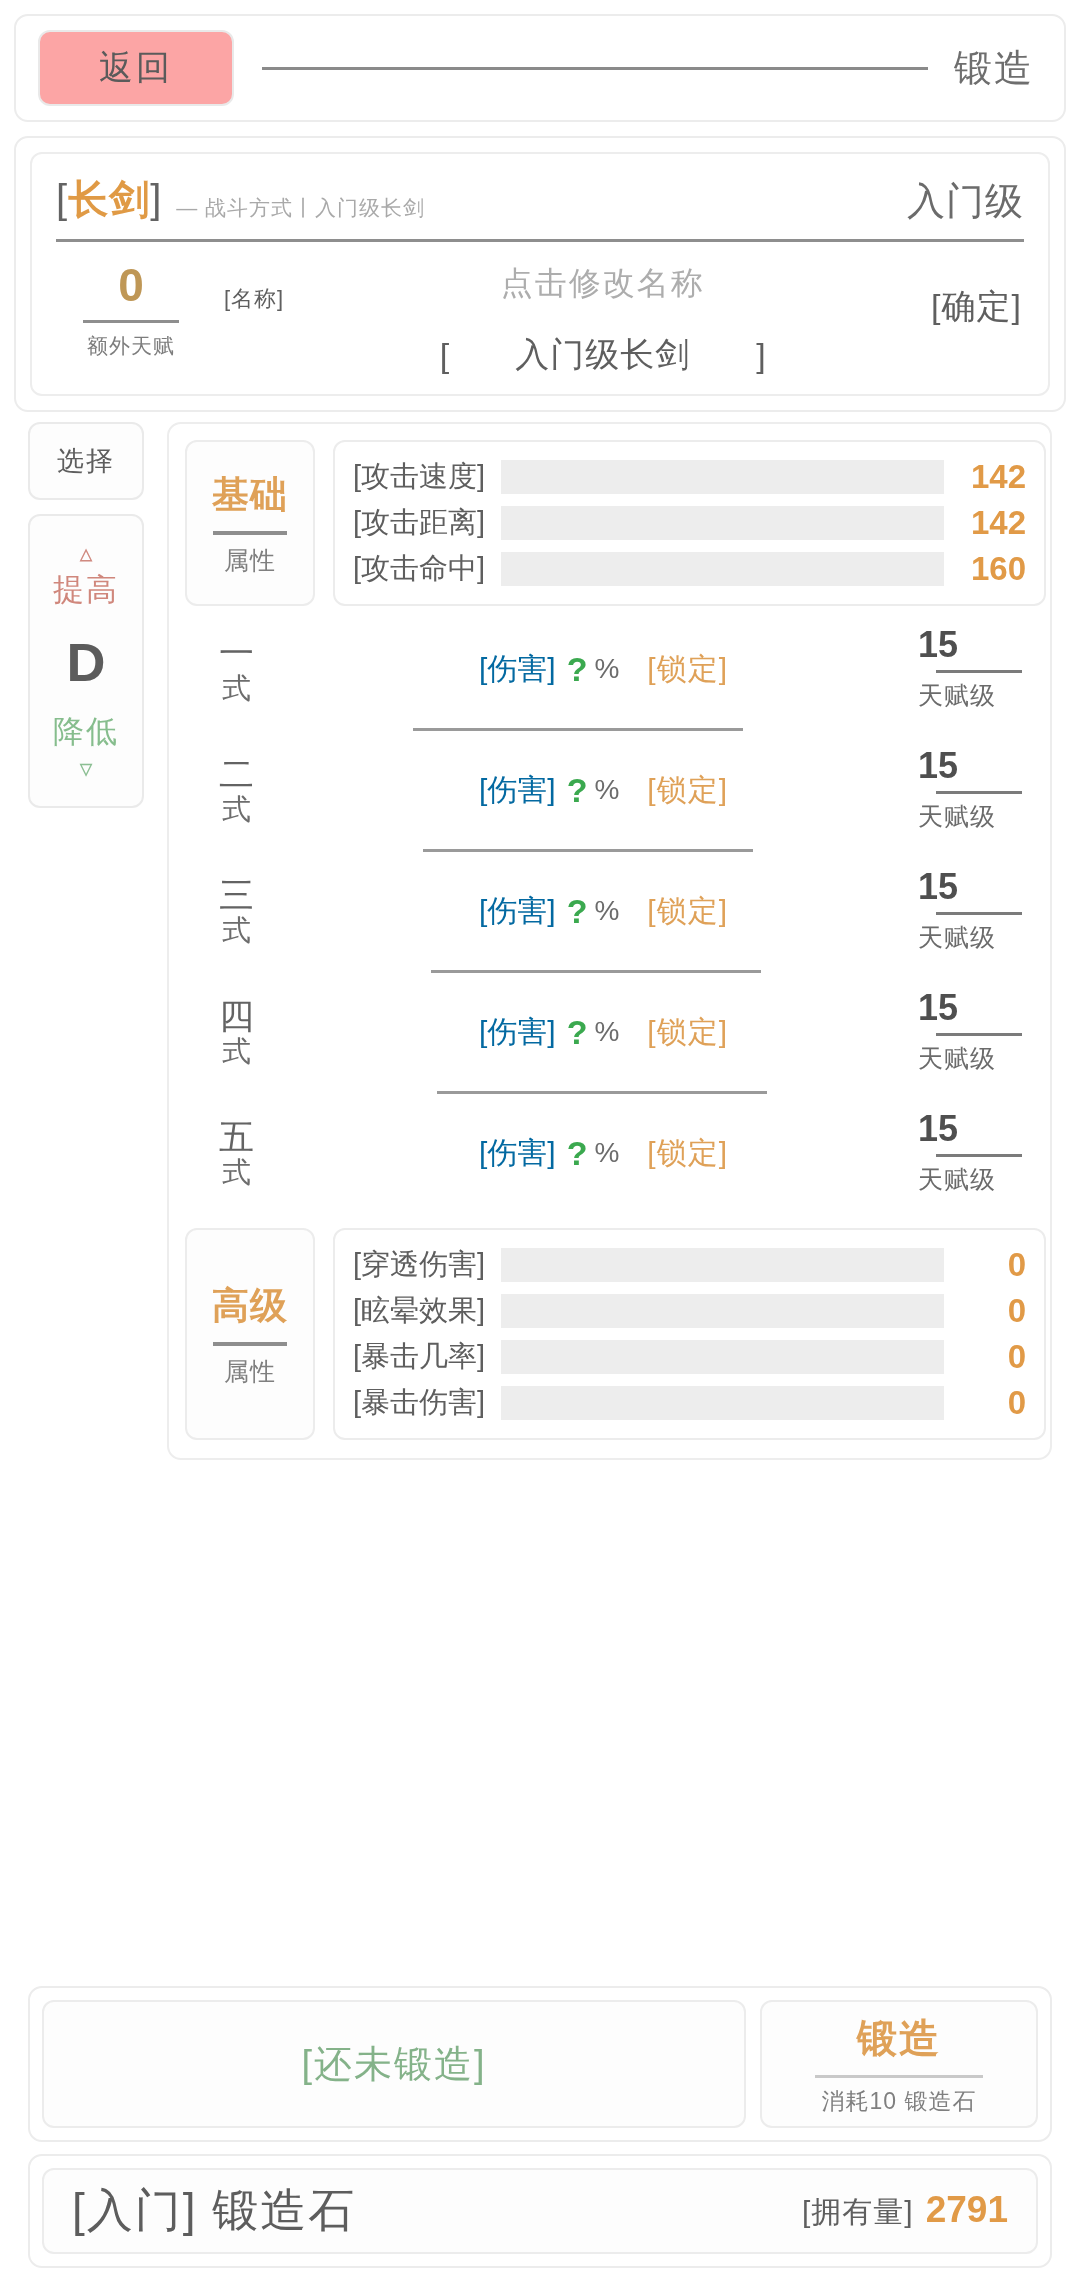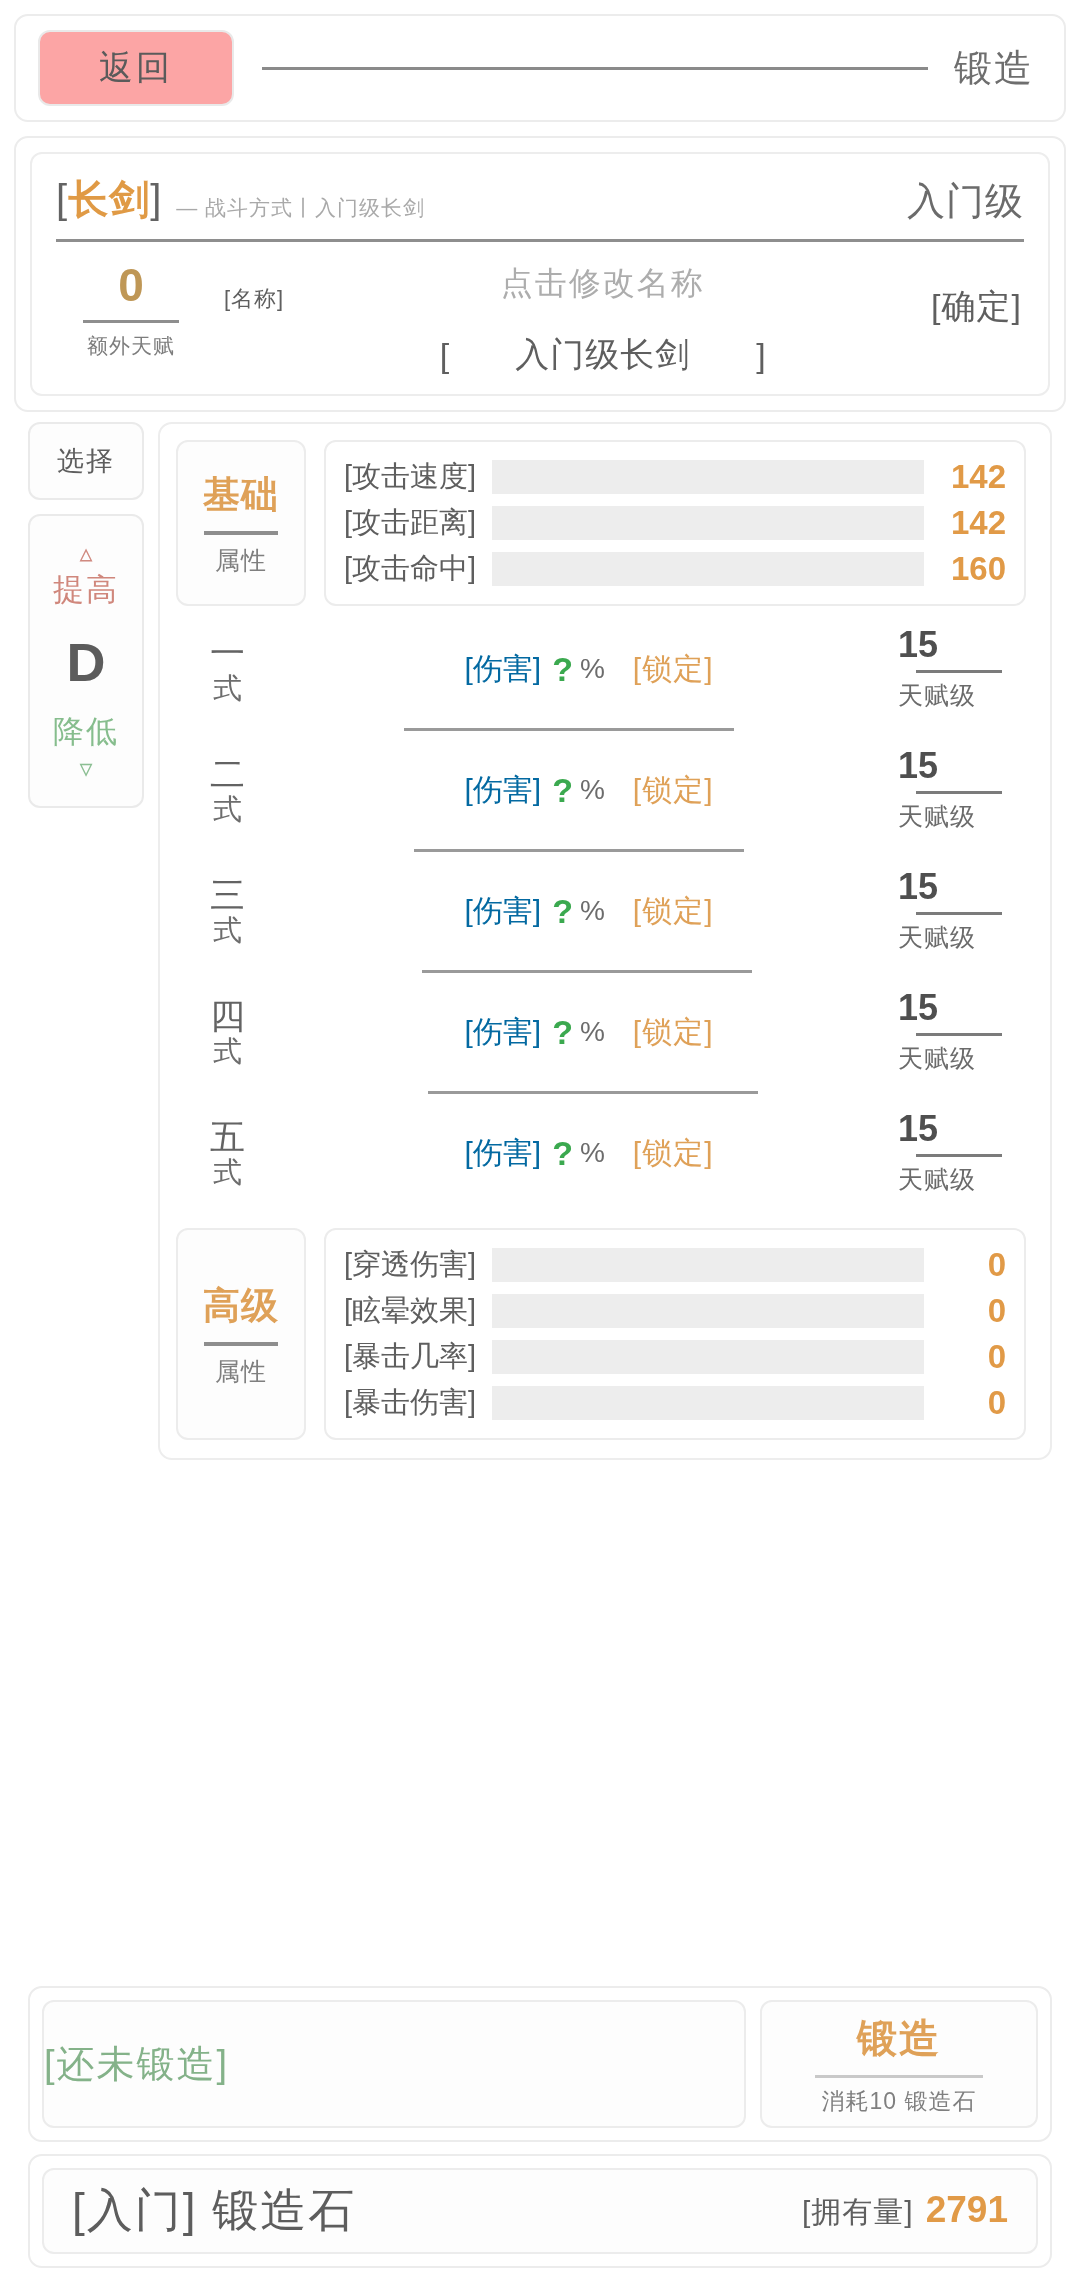--- a/index.html
+++ b/index.html
@@ -124,23 +124,23 @@
     gap:4px; padding:14px 0;
   }
   .chev{ font-size:26px; line-height:.9; }
   .chev.up{ color:#d08a80; }
   .chev.down{ color:#8cbf93; }
   .raise{ font-size:31px; color:#d0877c; letter-spacing:2px; }
   .lower{ font-size:31px; color:#86bd8d; letter-spacing:2px; }
   .rank-letter{ font-size:54px; font-weight:700; color:#5c5c5c; margin:16px 0 14px 0; }
 
   .panel{
-    flex:1; margin-left:14px;
+    flex:1; margin-left:23px;
     border:2px solid #ededed; border-radius:14px; background:#fff;
-    padding:16px 24px 18px 16px;
+    padding:16px 4px 18px 16px;
   }
 
   
   .attr-block{ display:flex; align-items:stretch; }
   .attr-tag{
     width:130px; flex:none;
     border:2px solid #ececec; border-radius:12px; background:#fdfdfd;
     display:flex; flex-direction:column; align-items:center; justify-content:center;
     padding:14px 0;
   }
@@ -188,21 +188,21 @@
   .adv-block{ margin-top:16px; }
 
   
   .spacer{ flex:1; }
 
   .action-card{ margin:0 14px 0 14px; padding:12px; flex:none; }
   .action-row{ display:flex; gap:14px; }
   .notforged{
     flex:1; height:128px;
     border:2px solid #ececec; border-radius:12px; background:#fdfdfd;
-    display:flex; align-items:center; 
+    display:flex; align-items:center; justify-content:center;
     font-size:38px; color:#84b289; letter-spacing:2px;
   }
   .forge-btn{
     width:278px; flex:none; height:128px;
     border:2px solid #ececec; border-radius:12px; background:#fdfdfd;
     display:flex; flex-direction:column; align-items:center; justify-content:center;
   }
   .forge-main{ font-size:40px; font-weight:700; color:#dfa158; letter-spacing:2px; }
   .forge-rule{ width:168px; height:0; border-top:3px solid #c9c9c9; margin:9px 0 8px 0; }
   .forge-cost{ font-size:23px; color:#7f7f7f; letter-spacing:1px; }

